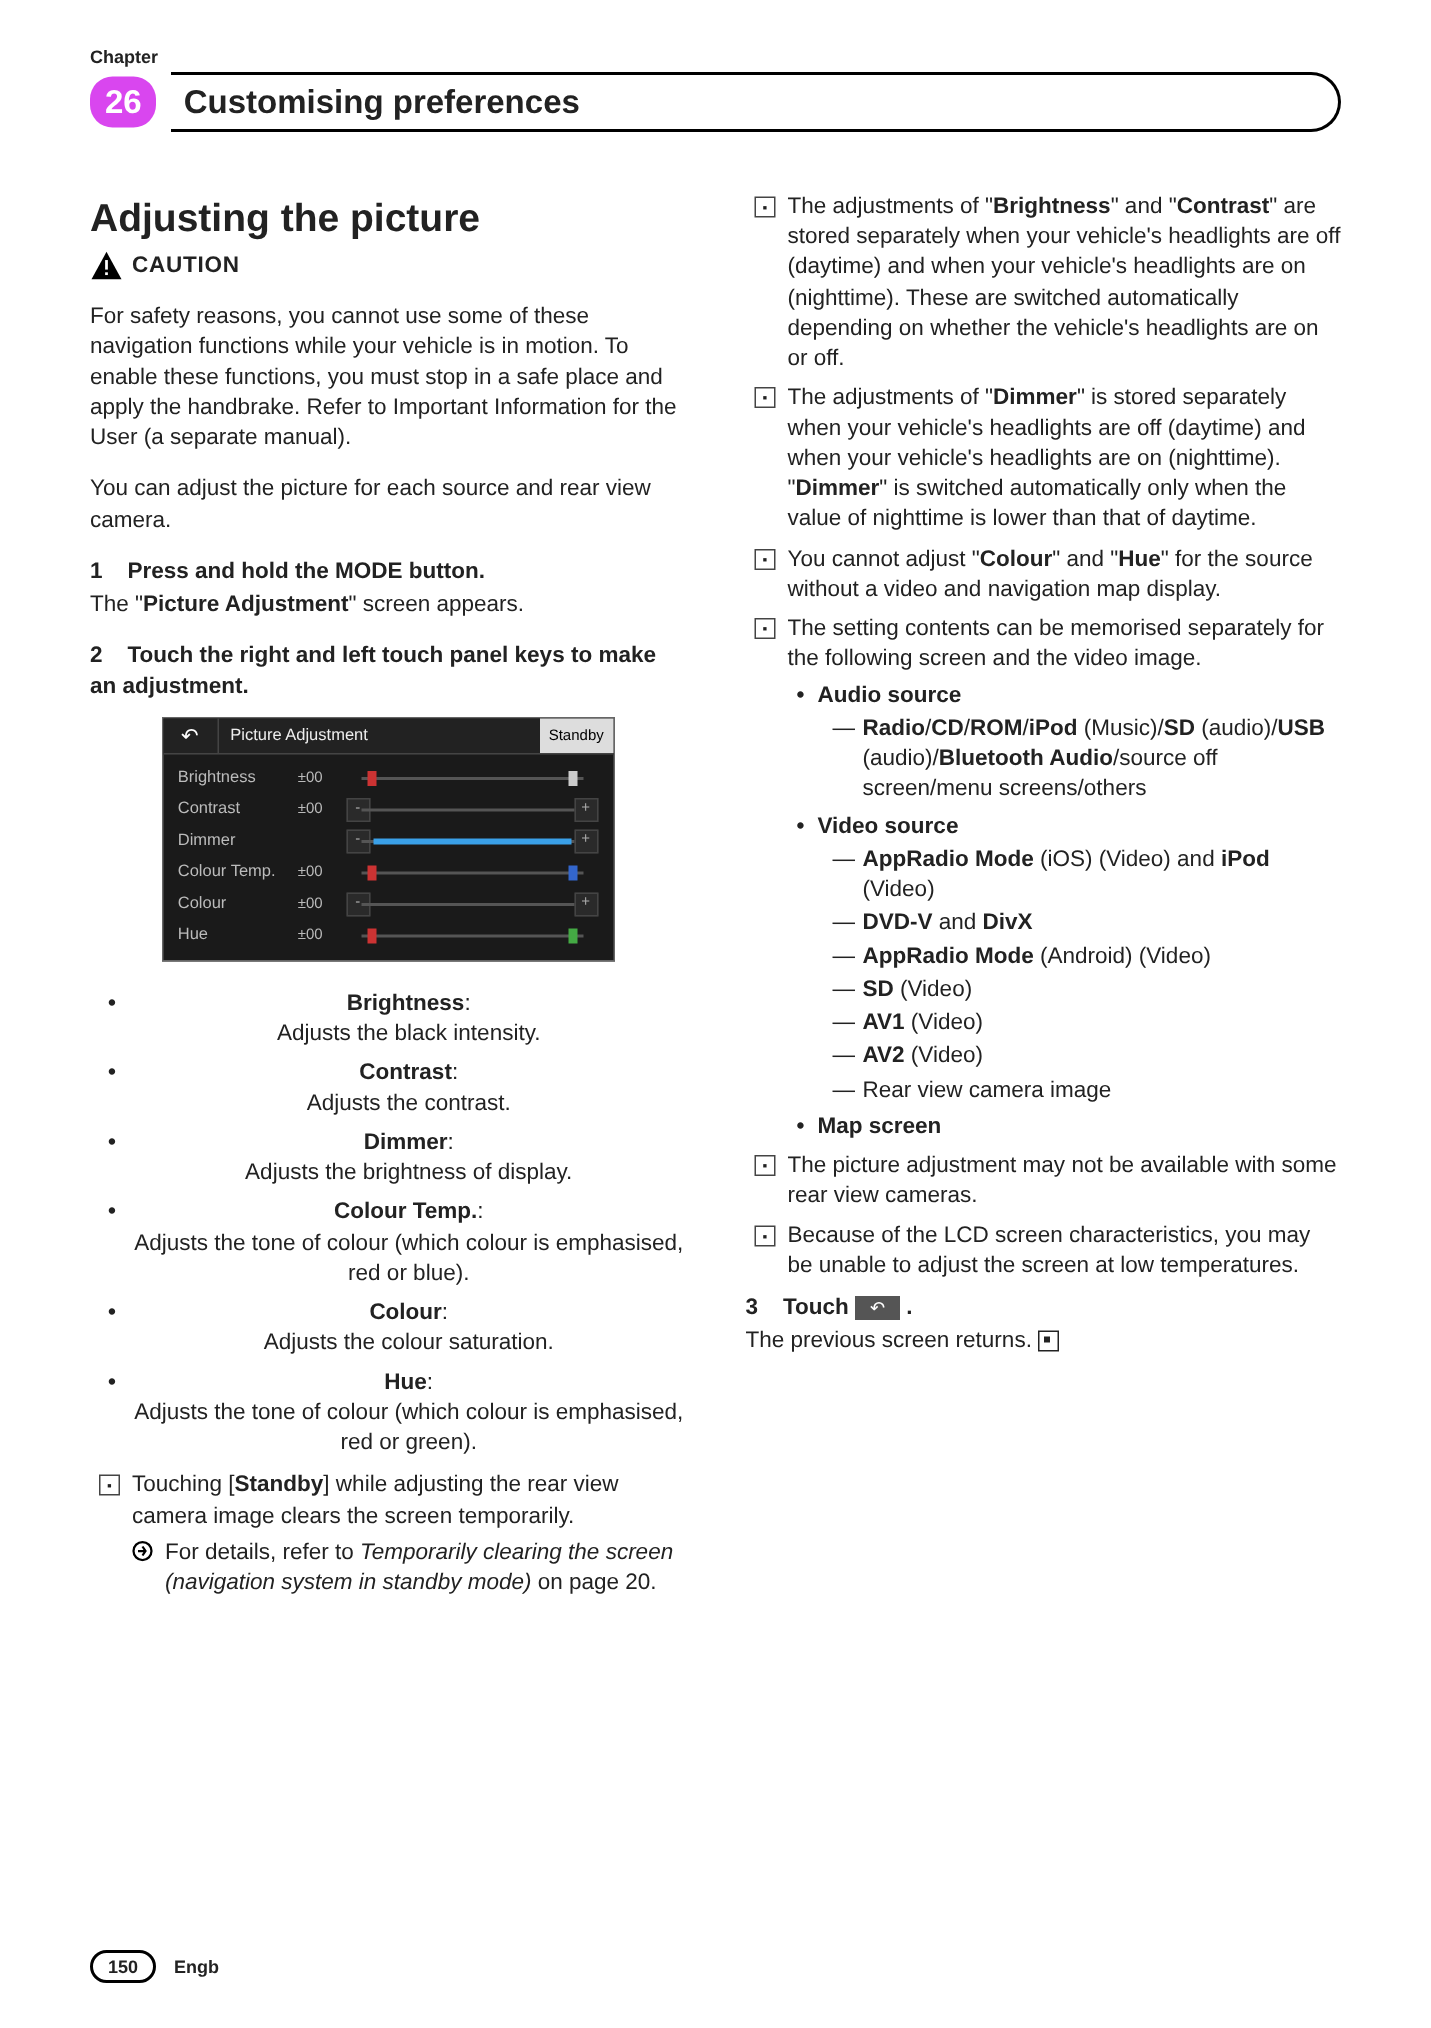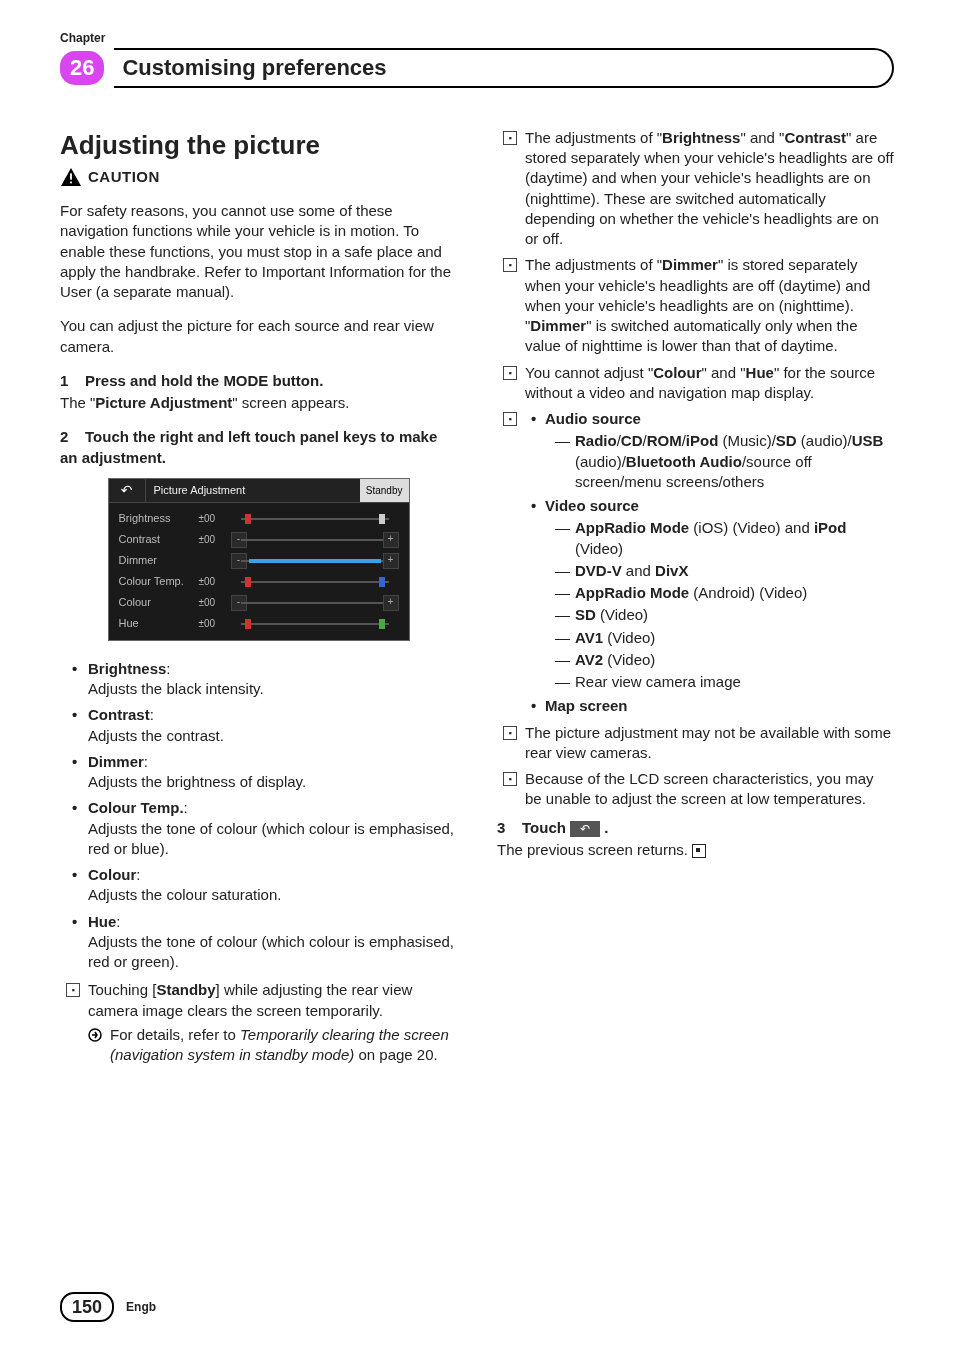--- a/index.html
+++ b/index.html
@@ -132,21 +132,21 @@
     width:14px; height:14px; border:1px solid #444; background:#2a2a2a;
     color:#aaa; font-size:10px; line-height:12px; text-align:center;
     position:absolute;
   }
   .btnL{ left:0; } .btnR{ right:0; }
   .markR { position:absolute; width:6px; height:10px; background:#c33; }
   .markG { position:absolute; width:6px; height:10px; background:#4a4; }
   .markB { position:absolute; width:6px; height:10px; background:#36c; }
   .markW { position:absolute; width:6px; height:10px; background:#ccc; }
 
-  ul.bullets { list-style: none; padding:0; margin: 0 0 8px 0;}
+  ul.bullets { list-style: none; padding:0; margin: 0 0 8px 0; text-align: center;}
   ul.bullets > li { position:relative; padding-left: 28px; margin-bottom: 6px;}
   ul.bullets > li::before { content:"•"; position:absolute; left:12px; top:0; font-weight:bold;}
   .item-title { font-weight: bold; }
   .item-desc { display:block; }
 
   ul.notes { list-style:none; padding:0; margin:0 0 8px 0;}
   ul.notes > li { position:relative; padding-left: 28px; margin-bottom: 6px;}
   ul.notes > li > .note-mark {
     position:absolute; left:6px; top:3px; width:12px; height:12px;
     border:1.5px solid #444; display:flex; align-items:center; justify-content:center;
@@ -176,21 +176,21 @@
   .end-mark::after{
     content:""; position:absolute; left:3px; top:3px; width:4px; height:4px; background:#222;
   }
 
   .footer {
     position:absolute; bottom:28px; left:60px;
     display:flex; align-items:center; gap:12px;
   }
   .page-num {
     border:2px solid #000; border-radius: 14px;
-    padding: 1px 10px; font-weight:bold; font-size:18px;
+    padding: 1px 10px; font-weight:bold; font-size:12px;
   }
   .engb { font-weight:bold; font-size:12px; }
   em.ref { font-style: italic; }
 </style>
 </head>
 <body>
 
 <div class="page">
 
   <div class="chapter-label">Chapter</div>
@@ -331,20 +331,21 @@
         <li>
           <span class="note-mark">▪</span>
           <span>The adjustments of "</span><span class="inline-bold">Dimmer</span><span>" is stored separately when your vehicle's headlights are off (daytime) and when your vehicle's headlights are on (nighttime). "</span><span class="inline-bold">Dimmer</span><span>" is switched automatically only when the value of nighttime is lower than that of daytime.</span>
         </li>
         <li>
           <span class="note-mark">▪</span>
           <span>You cannot adjust "</span><span class="inline-bold">Colour</span><span>" and "</span><span class="inline-bold">Hue</span><span>" for the source without a video and navigation map display.</span>
         </li>
         <li>
           <span class="note-mark">▪</span>
+          <span>The setting contents can be memorised separately for the following screen and the video image.</span>
           <ul class="sub-bullets">
             <li>
               <span class="inline-bold">Audio source</span>
               <ul class="dash-list">
                 <li>
                   <span class="inline-bold">Radio</span>/<span class="inline-bold">CD</span>/<span class="inline-bold">ROM</span>/<span class="inline-bold">iPod</span><span> (Music)/</span><span class="inline-bold">SD</span><span> (audio)/</span><span class="inline-bold">USB</span><span> (audio)/</span><span class="inline-bold">Bluetooth Audio</span><span>/source off screen/menu screens/others</span>
                 </li>
               </ul>
             </li>
             <li>

